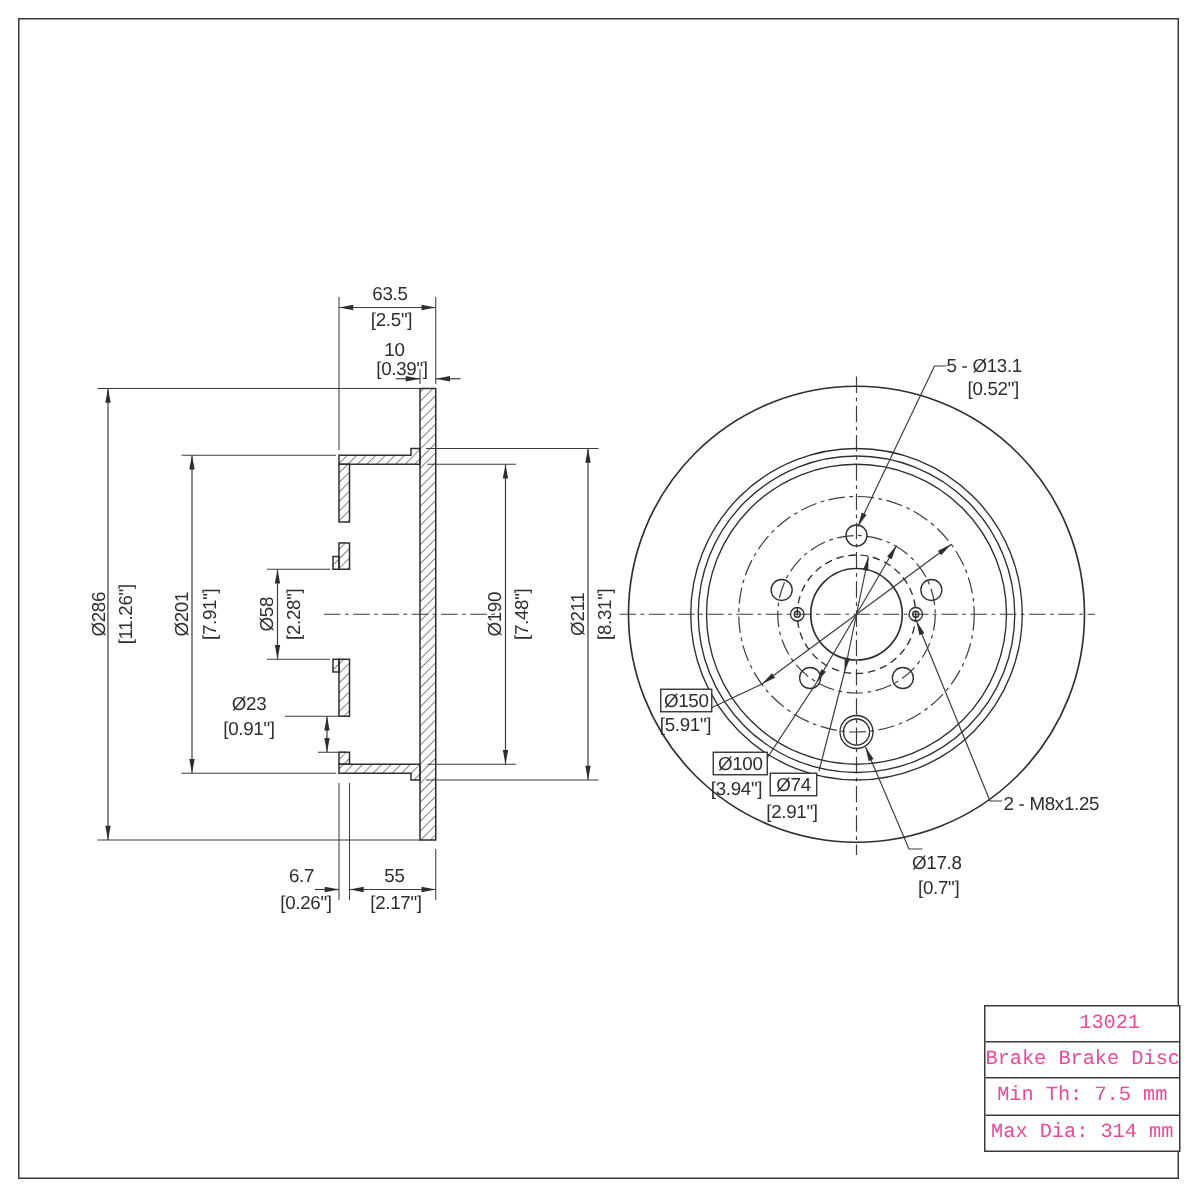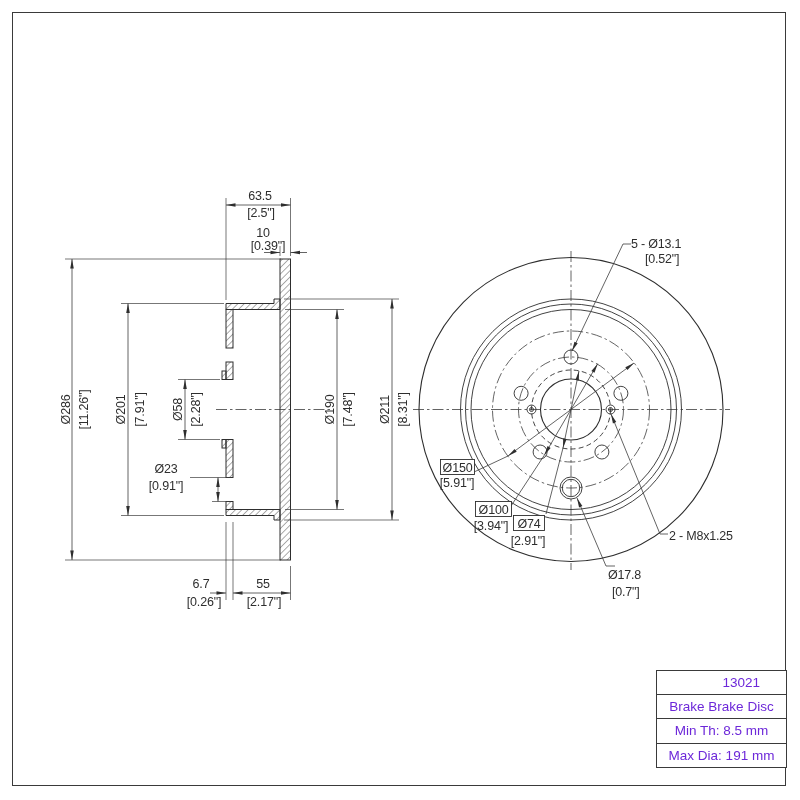--- a/index.html
+++ b/index.html
@@ -10,21 +10,21 @@
   .ol{stroke:#2e2e2e;stroke-width:1.1;fill:none;}
   .thin{stroke:#2e2e2e;stroke-width:0.9;fill:none;}
   .ext{stroke:#3c3c3c;stroke-width:0.7;fill:none;}
   .dl{stroke:#3c3c3c;stroke-width:0.8;fill:none;}
   .cl{stroke:#3c3c3c;stroke-width:0.8;fill:none;stroke-dasharray:11 3 2.5 3;}
   .dash{stroke:#2e2e2e;stroke-width:0.9;fill:none;stroke-dasharray:5 3.2;}
   .hatched{fill:url(#hatch);stroke:#2e2e2e;stroke-width:1;}
   .lblbox{fill:#ffffff;stroke:#2e2e2e;stroke-width:0.9;}
   .mid{text-anchor:middle;}
   .title-block{position:absolute;left:656px;top:670px;width:131px;border:1px solid #3a3a3a;box-sizing:border-box;background:#fff;}
-  .tb-row{height:23.2px;line-height:23.2px;font-size:13.5px;text-align:center;border-bottom:1px solid #3a3a3a;color:#6d28d9;white-space:nowrap;overflow:hidden;}
+  .tb-row{height:23.2px;line-height:23.2px;font-size:13.5px;text-align:center;border-bottom:1px solid #3a3a3a;color:#ec4899;white-space:nowrap;overflow:hidden;font-family:Liberation Mono, monospace;}
   .tb-row:last-child{border-bottom:none;}
   .tb-right{text-align:right;padding-right:26px;}
 </style>
 </head>
 <body>
 
 <div class="page-border"></div>
 
 <svg width="800" height="800" viewBox="0 0 800 800">
   <defs>
@@ -178,15 +178,15 @@
     <text x="669" y="540">2 - M8x1.25</text>
 
     <text x="608" y="579">Ø17.8</text>
     <text x="612" y="596">[0.7"]</text>
   </g>
 </svg>
 
 <div class="title-block">
   <div class="tb-row tb-right">13021</div>
   <div class="tb-row">Brake Brake Disc</div>
-  <div class="tb-row">Min Th: 8.5 mm</div>
-  <div class="tb-row">Max Dia: 191 mm</div>
+  <div class="tb-row">Min Th: 7.5 mm</div>
+  <div class="tb-row">Max Dia: 314 mm</div>
 </div>
 
 </body></html>

